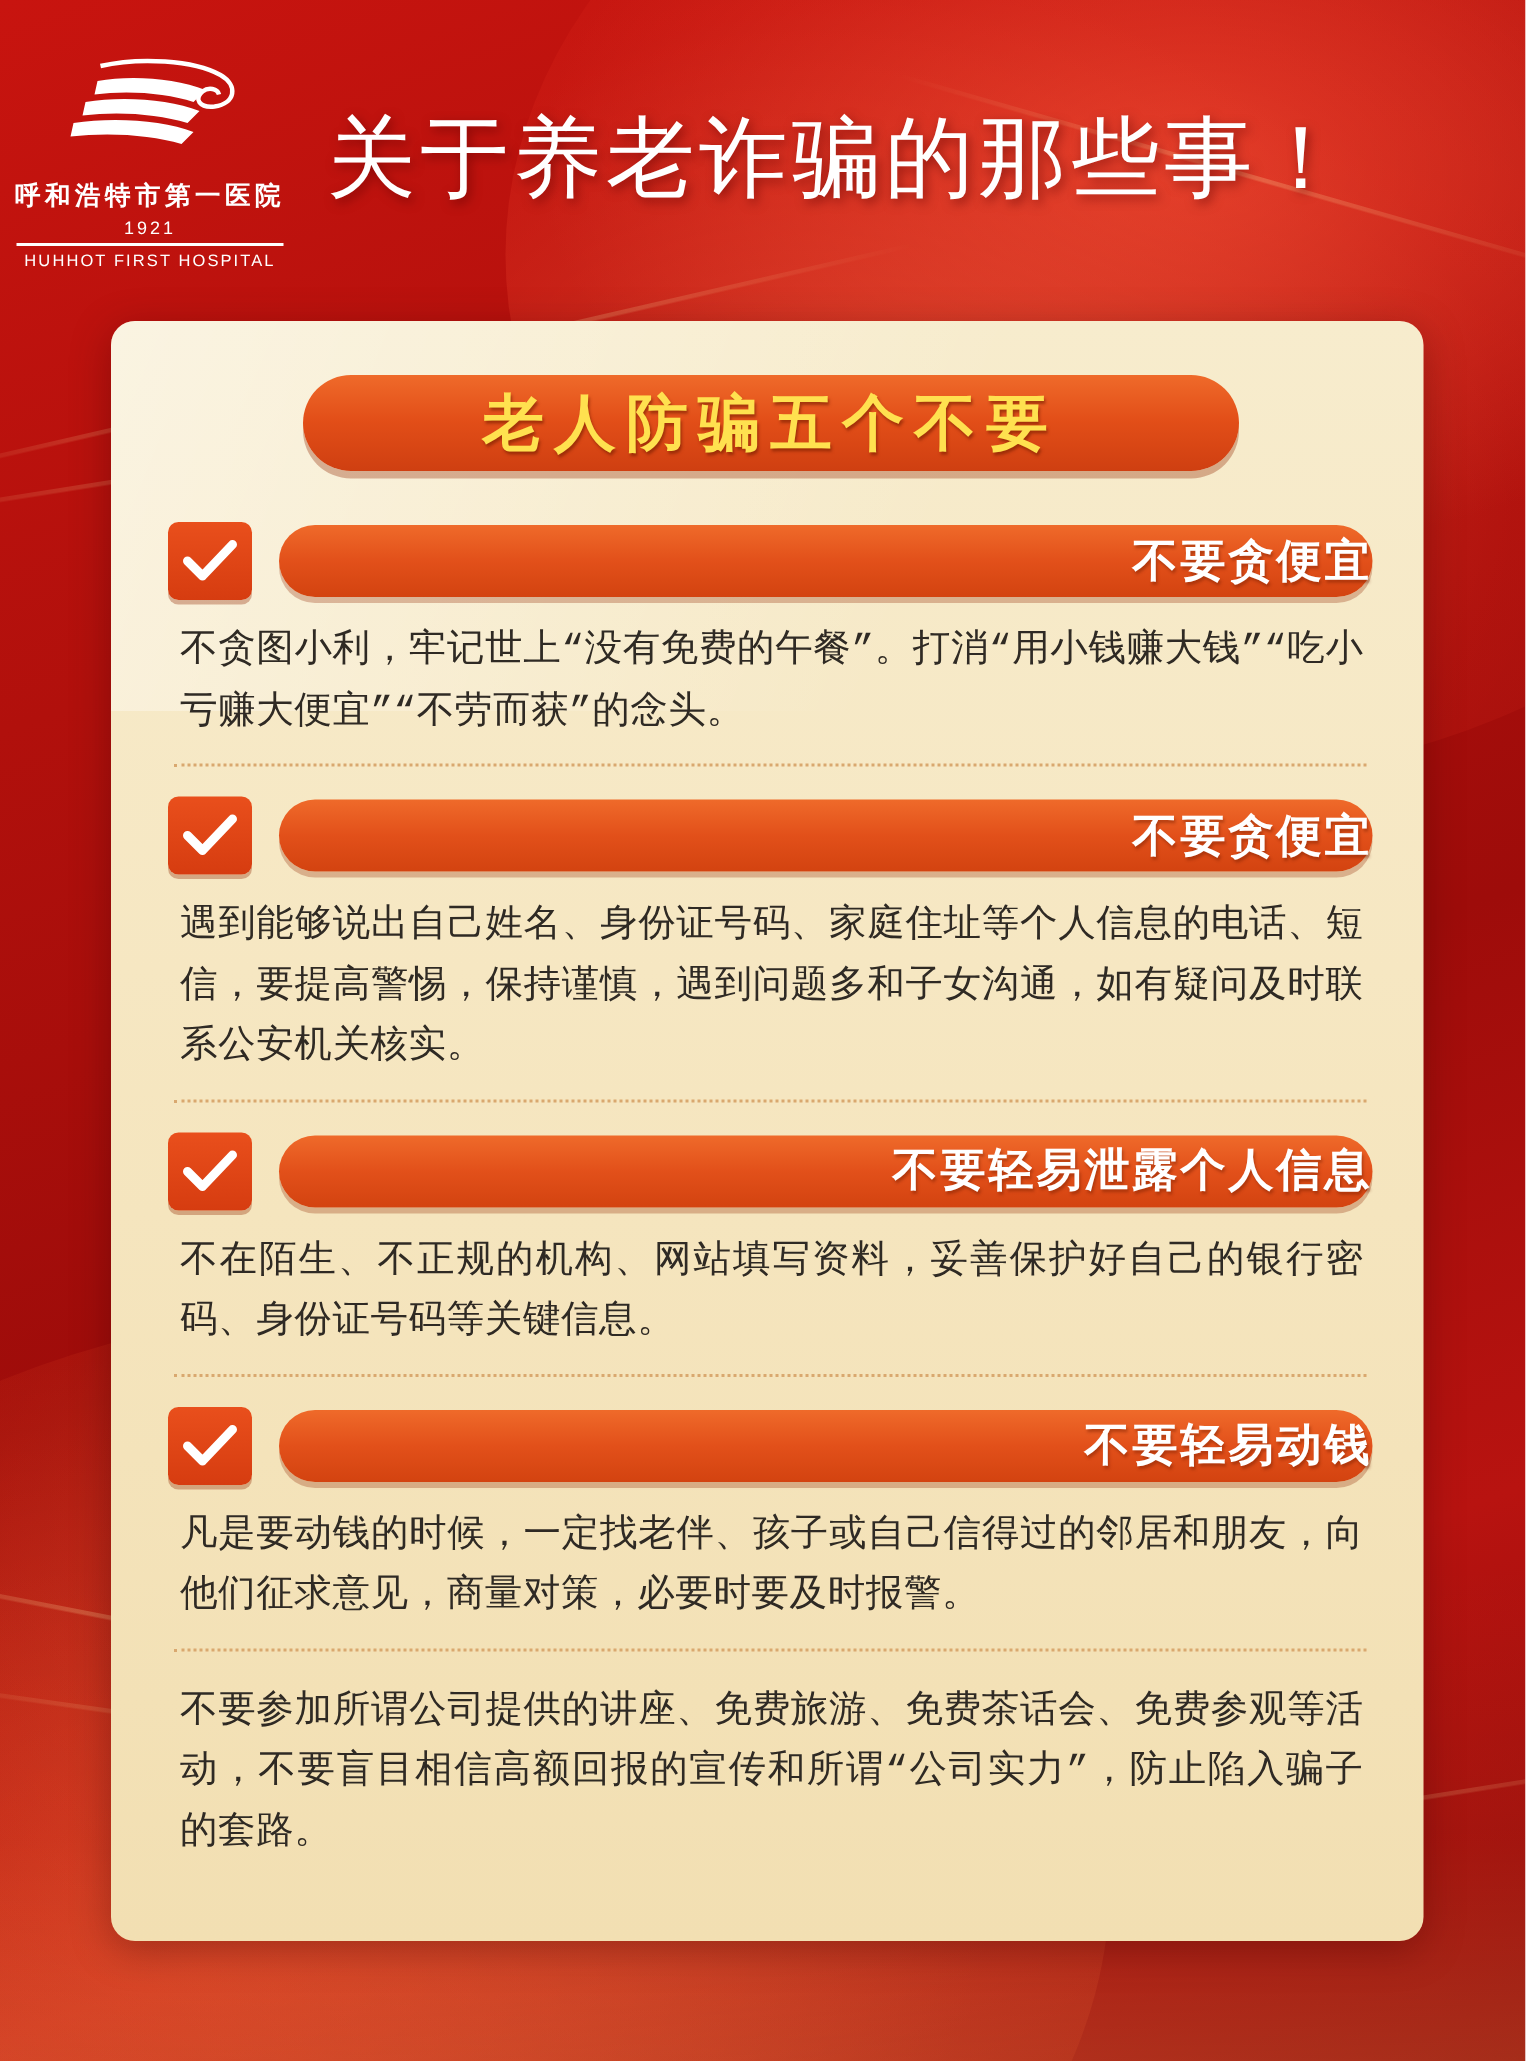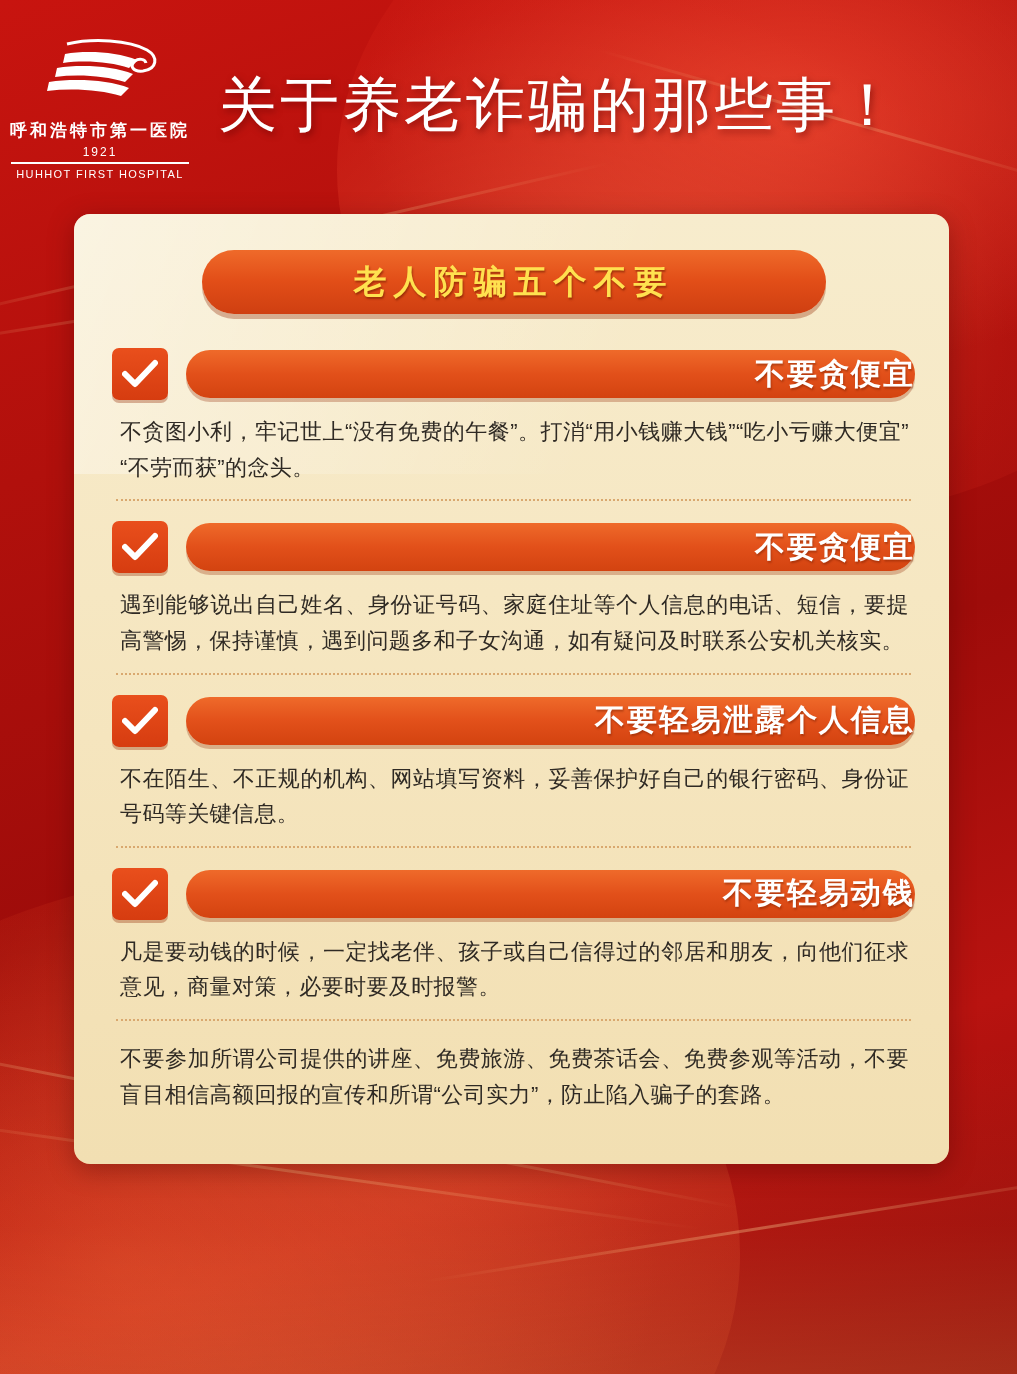--- a/index.html
+++ b/index.html
@@ -141,21 +141,21 @@
     margin: 2px auto 34px;
     height: 64px;
     border-radius: 32px;
     background: linear-gradient(180deg, #ef6a2a 0%, #e24e18 48%, #cf3f11 100%);
     box-shadow: 0 5px 0 rgba(150,45,10,.35);
     display: flex;
     align-items: center;
     justify-content: center;
   }
   .card-heading span {
-    font-size: 33px;
+    font-size: 41px;
     font-weight: bold;
     letter-spacing: 7px;
     color: #ffe14f;
     text-shadow: 1px 2px 2px rgba(120,30,0,.6);
   }
 
   .rule-item { position: relative; z-index: 2; }
   .rule-head {
     display: flex;
     align-items: center;
@@ -185,26 +185,27 @@
   }
   .rule-title span {
     color: #ffffff;
     font-size: 30px;
     font-weight: bold;
     letter-spacing: 2px;
     text-shadow: 1px 2px 2px rgba(120,30,0,.45);
   }
   .rule-body {
     color: #2f2a24;
-    font-size: 22px;
+    font-size: 25px;
     line-height: 1.62;
     letter-spacing: 0.4px;
     padding: 0 6px 0 8px;
     margin: 0 0 14px 0;
     text-align: justify;
+    font-family: Liberation Mono, monospace;
   }
   .divider {
     border-top: 2px dotted #d9a86f;
     margin: 12px 4px 20px 4px;
     height: 0;
   }
 
   
   .footer {
     position: relative;

